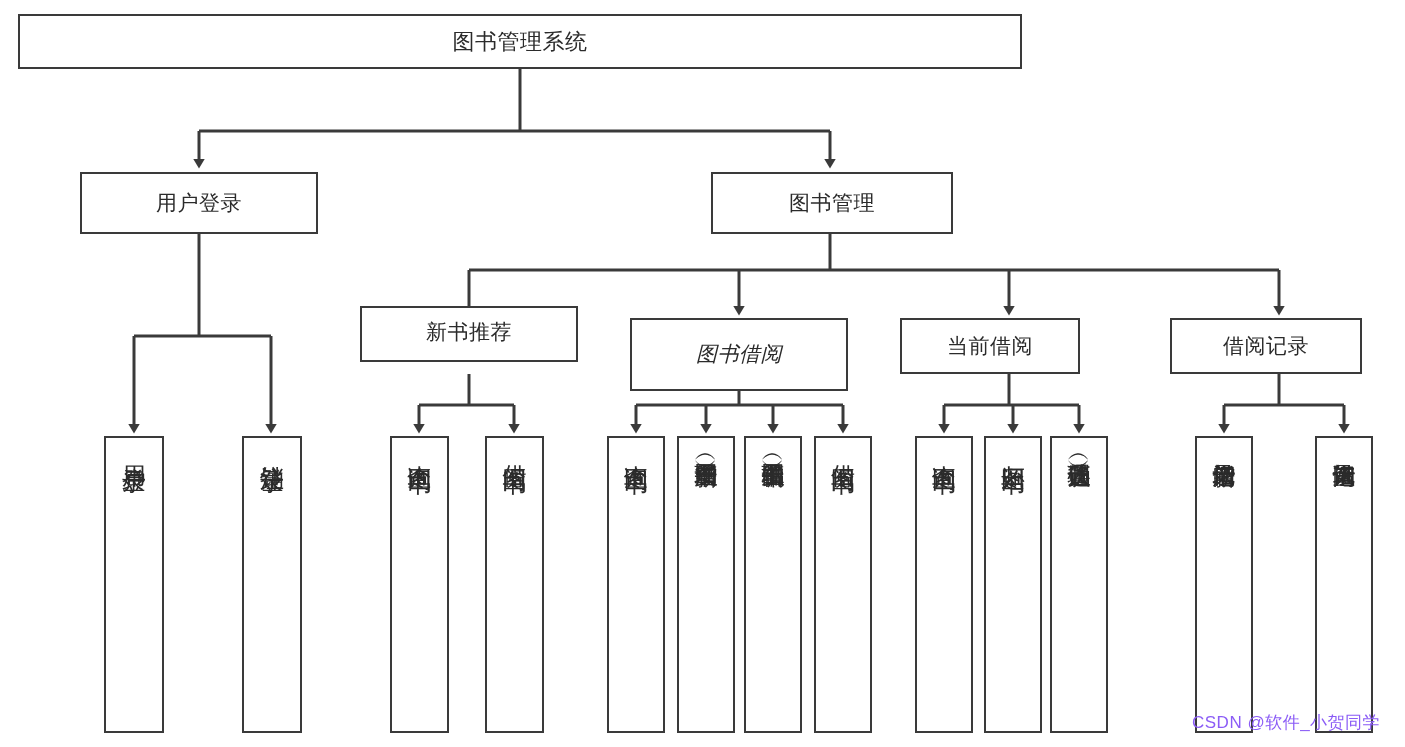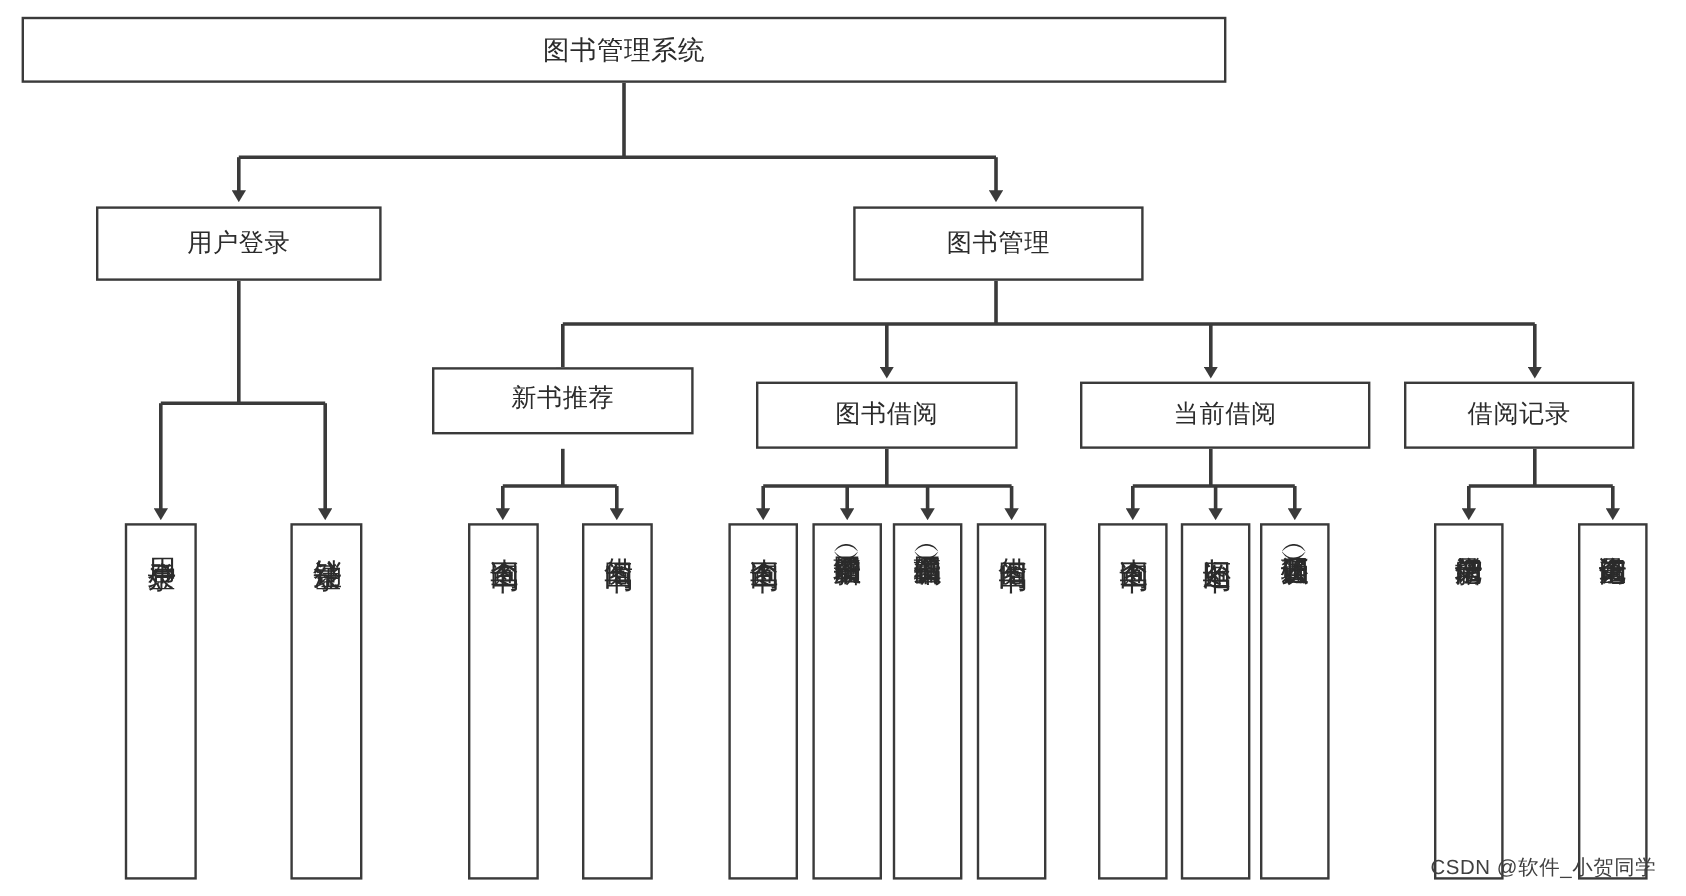--- a/index.html
+++ b/index.html
@@ -66,21 +66,21 @@
   }
   .node.vert.tight .label {
     font-size: 23px;
     letter-spacing: 0px;
   }
   .watermark {
     position: absolute;
     left: 1192px;
     top: 711px;
     font-size: 17px;
-    color: #404040;
+    color: #8b5cf6;
     white-space: nowrap;
     z-index: 5;
     letter-spacing: 0.5px;
     text-align: right;
   }
 </style>
 </head>
 <body>
 
 <div id="canvas">
@@ -142,24 +142,24 @@
   <div class="node horiz" style="left:80px; top:172px; width:238px; height:62px;">
     <span class="label">用户登录</span>
   </div>
   <div class="node horiz" style="left:711px; top:172px; width:242px; height:62px;">
     <span class="label">图书管理</span>
   </div>
 
   <div class="node horiz" style="left:360px; top:306px; width:218px; height:56px;font-family:Liberation Mono, monospace;">
     <span class="label">新书推荐</span>
   </div>
-  <div class="node horiz" style="left:630px; top:318px; width:218px; height:56px;">
+  <div class="node horiz" style="left:630px; top:318px; width:218px; height:73px;font-style:italic;">
     <span class="label">图书借阅</span>
   </div>
-  <div class="node horiz" style="left:900px; top:318px; width:242px; height:56px;">
+  <div class="node horiz" style="left:900px; top:318px; width:180px; height:56px;">
     <span class="label">当前借阅</span>
   </div>
   <div class="node horiz" style="left:1170px; top:318px; width:192px; height:56px;">
     <span class="label">借阅记录</span>
   </div>
 
   <div class="node vert" style="left:104px; top:436px; width:60px; height:297px;">
     <span class="label">用户登录</span>
   </div>
   <div class="node vert" style="left:242px; top:436px; width:60px; height:297px;">

